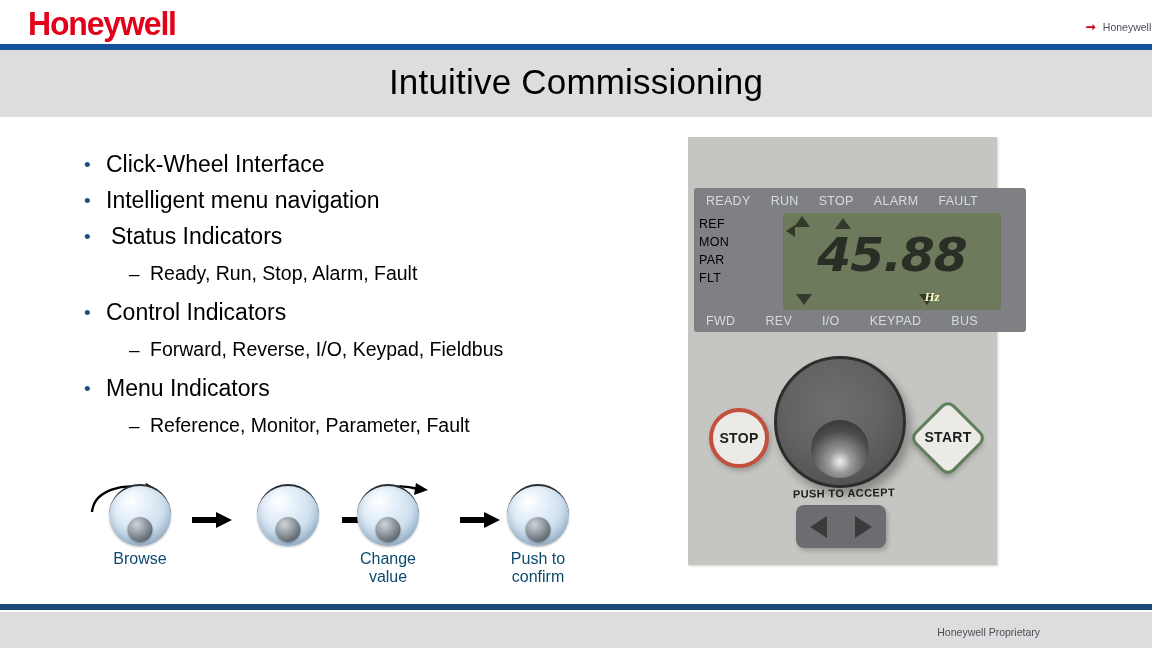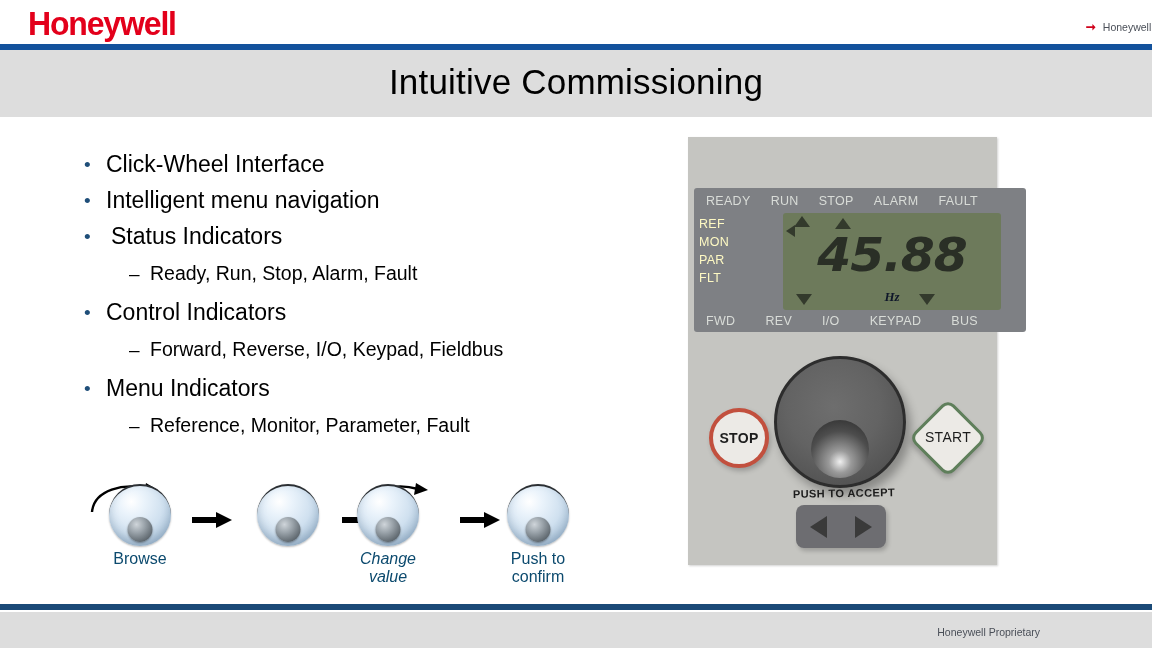--- a/index.html
+++ b/index.html
@@ -230,21 +230,21 @@
   }
   #menu-col {
     position: absolute;
     left: 5px;
     top: 30px;
     width: 36px;
     display: flex;
     flex-direction: column;
     gap: 5px;
     font-size: 12.5px;
-    color: #fef9c3;
+    color: #000000;
     line-height: 1.05;
     letter-spacing: 0.3px;
   }
   #lcd-value {
     position: absolute;
     left: 0;
     top: 14px;
     width: 218px;
     text-align: center;
     font-family: "DejaVu Sans", sans-serif;
@@ -257,22 +257,23 @@
   }
   #lcd-unit {
     position: absolute;
     left: 0;
     bottom: 5px;
     width: 218px;
     text-align: center;
     font-size: 13px;
     font-style: italic;
     font-weight: bold;
-    color: #0f172a;
+    color: #fef9c3;
     font-family: "Liberation Serif", serif;
+    padding-left: 40px;
   }
   .lcd-tri {
     position: absolute;
     width: 0; height: 0;
   }
   .tri-up {
     border-left: 8px solid transparent;
     border-right: 8px solid transparent;
     border-bottom: 11px solid #333a2c;
   }
@@ -355,21 +356,21 @@
     transform: rotate(45deg);
     box-shadow: 2px 3px 5px rgba(0,0,0,0.22);
   }
   #start-label {
     position: absolute;
     left: 218px;
     top: 292px;
     width: 84px;
     text-align: center;
     font-size: 14px;
-    font-weight: normal;
+    font-weight: bold;
     color: #1c1c1c;
     letter-spacing: 0.3px;
     pointer-events: none;
   }
   #nav-pad {
     position: absolute;
     left: 108px;
     top: 368px;
     width: 90px;
     height: 43px;
@@ -496,21 +497,21 @@
   <div class="step" style="left:148px;">
     <div class="knob"></div>
   </div>
 
   <div class="step-arrow" style="left:258px;">
     <svg viewBox="0 0 40 16" width="40" height="16">
       <path d="M0 5 L24 5 L24 0 L40 8 L24 16 L24 11 L0 11 Z" fill="#000"></path>
     </svg>
   </div>
 
-  <div class="step" style="left:248px;font-style:italic;">
+  <div class="step" style="left:248px;">
     <svg class="rot-arrow" viewBox="0 0 78 36" style="left:24px;">
       <path d="M6 32 C8 10, 38 2, 62 9" stroke="#000" stroke-width="2.4" fill="none"></path>
       <polygon points="60,3 72,10 58,15" fill="#000"></polygon>
     </svg>
     <div class="knob"></div>
     <div class="step-label" style="white-space:pre-line;">Change
 value</div>
   </div>
 
   <div class="step-arrow" style="left:376px;">

